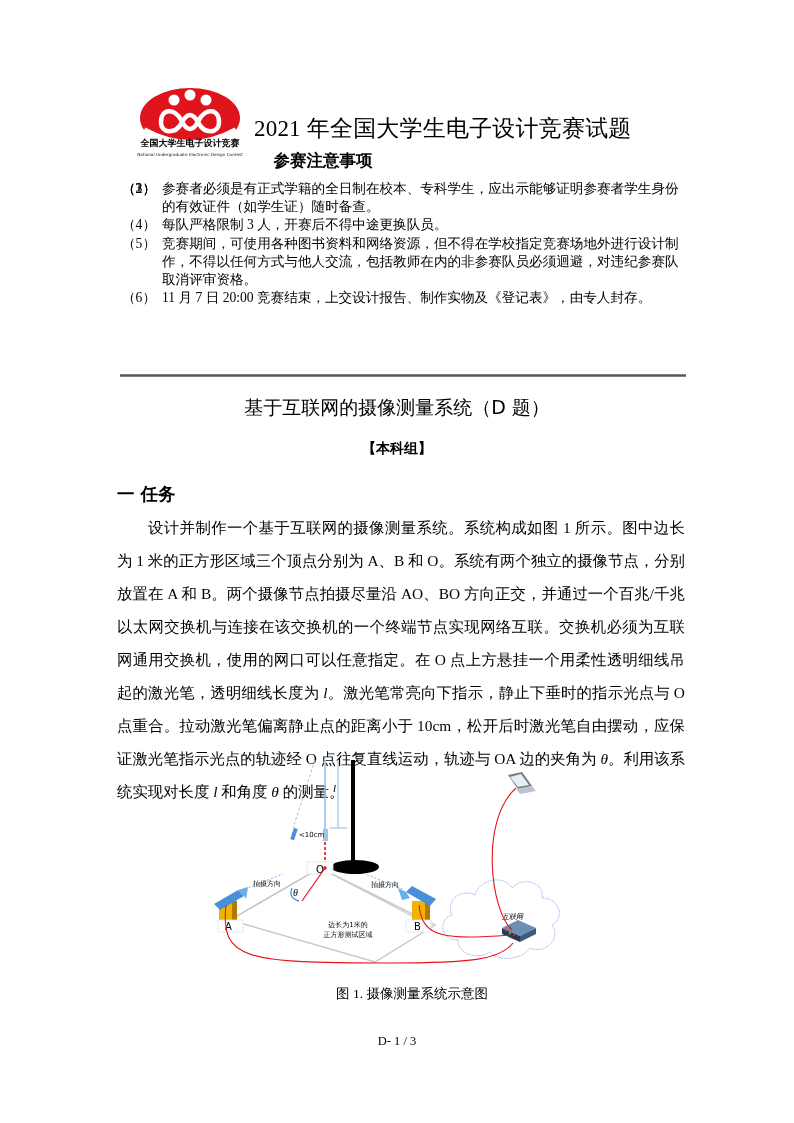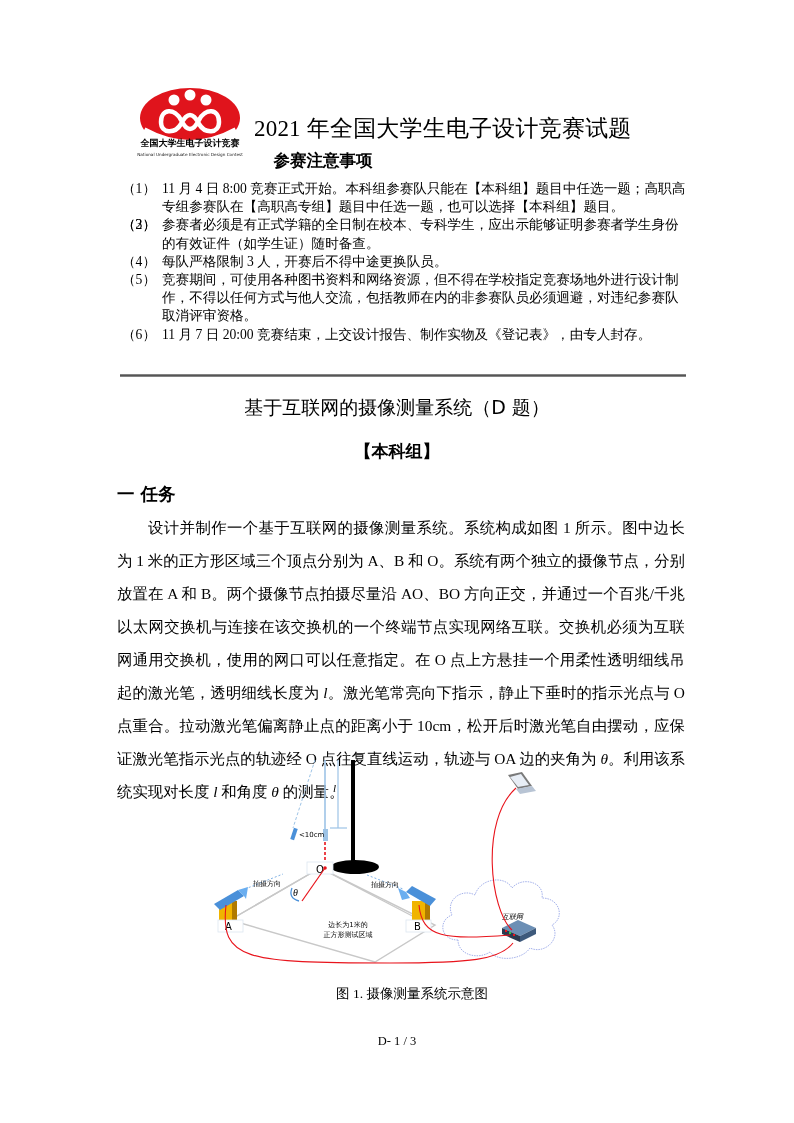--- a/index.html
+++ b/index.html
@@ -9,21 +9,21 @@
   .logo { left: 137px; top: 86px; width: 106px; height: 74px; }
   .main-title { left: 254px; top: 104px; font-size: 23px; letter-spacing: 0.2px; white-space: nowrap; margin-top: 9px; }
   .notice-title { left: 0; width: 646px; top: 150px; text-align: center; font-size: 16.5px;
                   font-family: "DejaVu Sans", sans-serif; font-weight: bold; }
   .rules { left: 122px; top: 180px; width: 570px; font-size: 13.6px; line-height: 18.2px; }
   .rule { position: relative; padding-left: 40px; text-indent: 0; }
   .rule .num { position: absolute; left: 0; top: 0; }
   .hr { left: 120px; top: 374px; width: 566px; height: 3px; background: linear-gradient(#9a9a9a, #555 50%, #9a9a9a); }
   .problem-title { left: 0; width: 794px; top: 395px; text-align: center; font-size: 19px;
                    font-family: "DejaVu Sans", sans-serif; font-weight: normal; }
-  .group-title { left: 0; width: 794px; top: 440px; text-align: center; font-size: 17px;
+  .group-title { left: 0; width: 794px; top: 440px; text-align: center; font-size: 14px;
                  font-family: "DejaVu Sans", sans-serif; font-weight: bold; }
   .section-title { left: 117px; top: 482px; font-size: 17.5px; font-family: "DejaVu Sans", sans-serif; font-weight: bold; }
   .para { left: 117px; top: 511px; width: 568px; font-size: 15.4px; line-height: 33px; text-align: justify; text-indent: 31px; }
   .para i { font-style: italic; }
   .figure { left: 200px; top: 760px; width: 400px; height: 210px; }
   .caption { left: 15px; width: 794px; top: 985px; text-align: center; font-size: 13.5px; }
   .page-num { left: 0; width: 794px; top: 1034px; text-align: center; font-size: 12.5px; }
 </style>
 </head>
 <body>
@@ -38,21 +38,21 @@
     <path d="M6 46 Q53 72 100 46" fill="none" stroke="#fff" stroke-width="10"></path>
     <text x="53" y="60" text-anchor="middle" font-size="9" font-weight="bold" fill="#000" font-family="DejaVu Sans, sans-serif">全国大学生电子设计竞赛</text>
     <text x="53" y="70" text-anchor="middle" font-size="4.2" fill="#222" font-family="DejaVu Sans, sans-serif">National Undergraduate Electronic Design Contest</text>
   </svg>
 </div>
 
 <div class="abs main-title">2021 年全国大学生电子设计竞赛试题</div>
 <div class="abs notice-title">参赛注意事项</div>
 
 <div class="abs rules">
-  <div class="rule"><span class="num">（1）</span><span>11 月 4 日 8:00 竞赛正式开始。本科组参赛队只能在【本科组】题目中任选一题；高职高专组参赛队在【高职高专组】题目中任选一题，也可以选择【本科组】题目。</span></div>
+  <div class="rule"><span class="num">（1）</span></div>
   <div class="rule"><span class="num">（2）</span></div>
   <div class="rule"><span class="num">（3）</span><span>参赛者必须是有正式学籍的全日制在校本、专科学生，应出示能够证明参赛者学生身份的有效证件（如学生证）随时备查。</span></div>
   <div class="rule"><span class="num">（4）</span><span>每队严格限制 3 人，开赛后不得中途更换队员。</span></div>
   <div class="rule"><span class="num">（5）</span><span>竞赛期间，可使用各种图书资料和网络资源，但不得在学校指定竞赛场地外进行设计制作，不得以任何方式与他人交流，包括教师在内的非参赛队员必须迴避，对违纪参赛队取消评审资格。</span></div>
   <div class="rule"><span class="num">（6）</span><span>11 月 7 日 20:00 竞赛结束，上交设计报告、制作实物及《登记表》，由专人封存。</span></div>
 </div>
 
 <div class="abs hr"></div>
 
 <div class="abs problem-title">基于互联网的摄像测量系统（D 题）</div>

